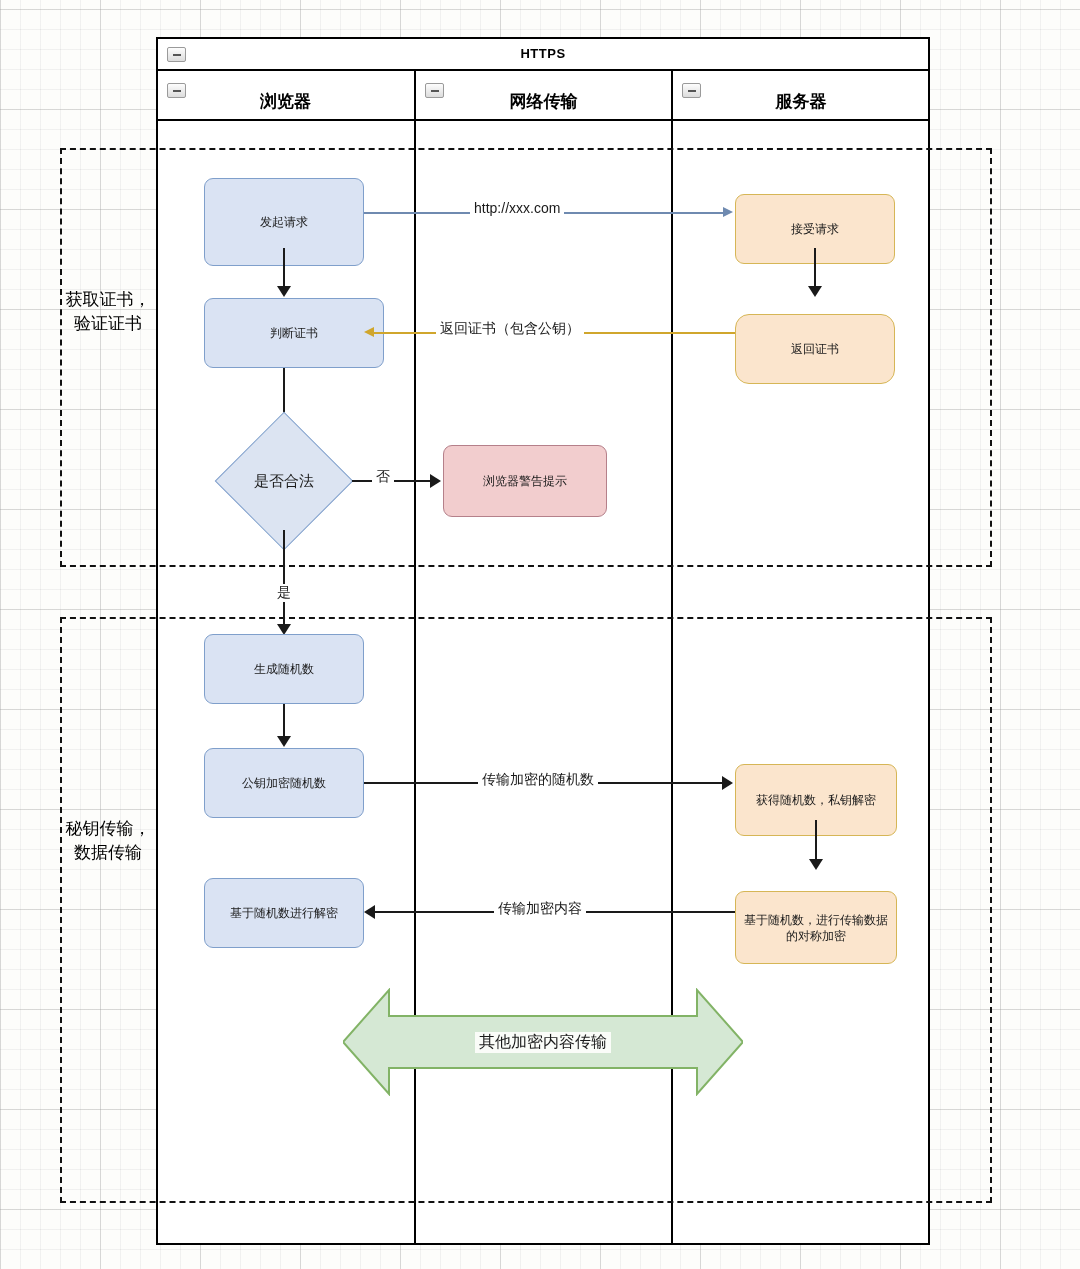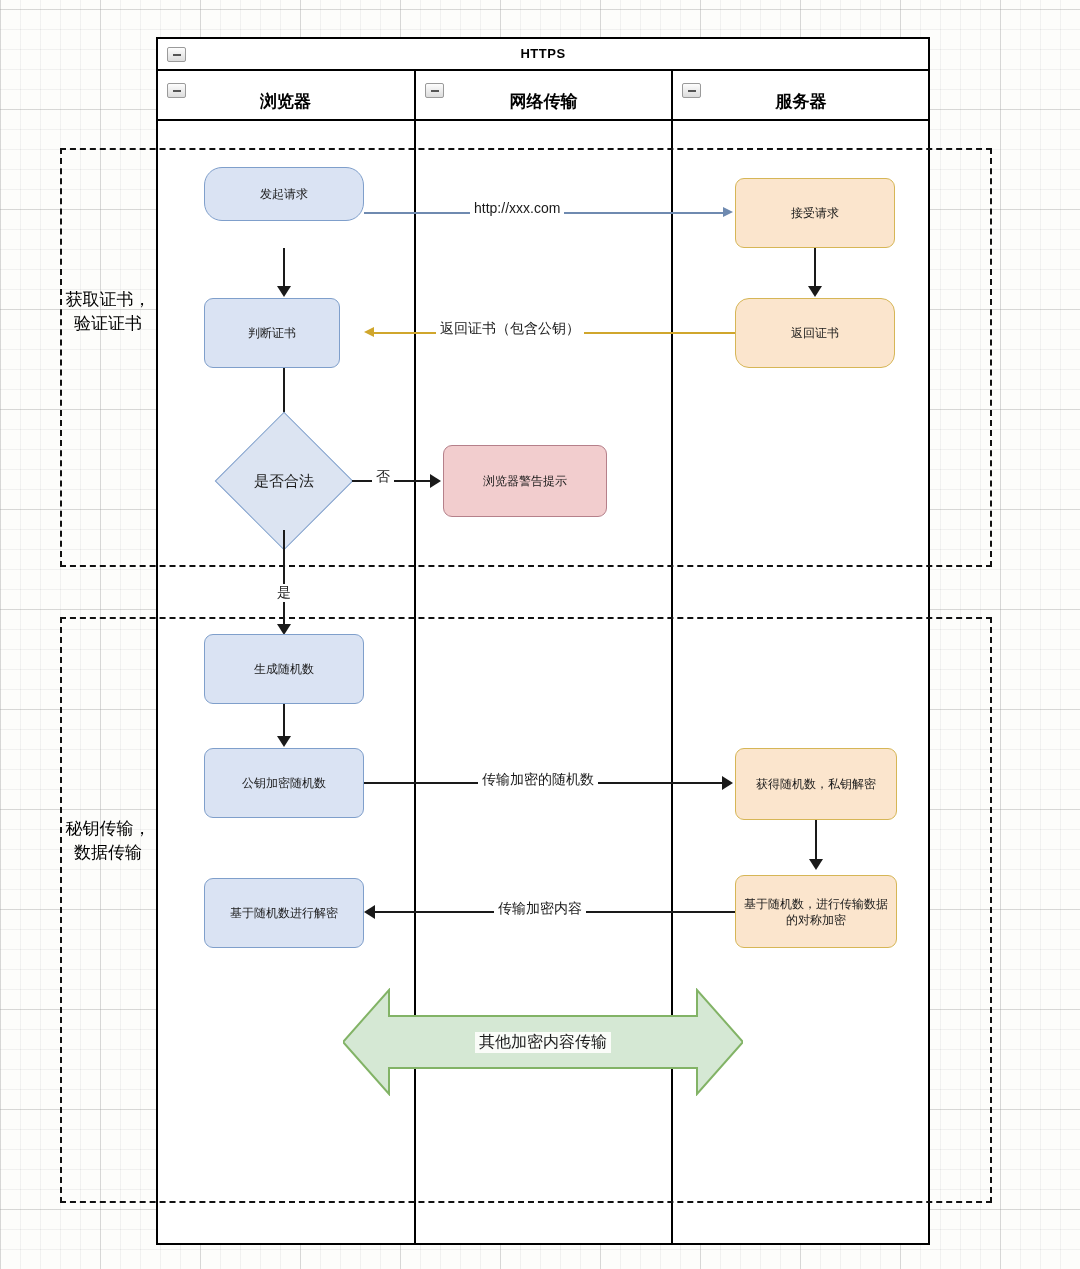--- a/index.html
+++ b/index.html
@@ -51,21 +51,21 @@
   
   .phase{position:absolute;border:2px dashed #111;box-sizing:border-box;}
   .phase-label{position:absolute;width:96px;text-align:center;
         font-size:17px;line-height:24px;color:#000;}
 
   
   .node{position:absolute;box-sizing:border-box;border-radius:9px;
         display:flex;align-items:center;justify-content:center;text-align:center;
         font-size:12px;line-height:16px;color:#1a1a1a;padding:2px 6px;}
   .n-blue{background:#dae3f3;border:1.5px solid #7f9fcb;}
-  .n-orange{background:#fbe5cd;border:1.5px solid #d6b656;}
+  .n-orange{background:#fbe5cd;border:1.5px solid #d6b656;margin-top:16px;}
   .n-red{background:#f2cdce;border:1.5px solid #b5808a;}
 
   .diamond{position:absolute;}
   .diamond .dshape{position:absolute;inset:0;background:#dce4f2;
         border:1.5px solid #7f9fcb;
         transform:rotate(45deg);}
   .diamond .dtext{position:absolute;inset:0;display:flex;align-items:center;
         justify-content:center;font-size:15px;color:#1a1a1a;}
 
   
@@ -118,26 +118,26 @@
 
   <div class="lane-div d1"></div>
   <div class="lane-div d2"></div>
 
   <div class="phase" style="left:60px;top:148px;width:932px;height:419px;"></div>
   <div class="phase-label" style="left:60px;top:288px;">获取证书，验证证书</div>
 
   <div class="phase" style="left:60px;top:617px;width:932px;height:586px;"></div>
   <div class="phase-label" style="left:60px;top:818px;font-family:Liberation Mono, monospace;">秘钥传输，数据传输</div>
 
-  <div class="node n-blue" style="left:204px;top:167px;width:160px;height:54px;border-radius:18px;">发起请求</div>
+  <div class="node n-blue" style="left:204px;top:178px;width:160px;height:88px;">发起请求</div>
 
   <div class="vline" style="left:283px;top:248px;height:39px;"></div>
   <div class="arrow-d" style="left:277px;top:286px;"></div>
 
-  <div class="node n-blue" style="left:204px;top:298px;width:136px;height:70px;">判断证书</div>
+  <div class="node n-blue" style="left:204px;top:298px;width:180px;height:70px;">判断证书</div>
 
   <div class="vline" style="left:283px;top:368px;height:54px;"></div>
   <div class="arrow-d" style="left:277px;top:421px;"></div>
 
   <div class="diamond" style="left:235px;top:432px;width:98px;height:98px;">
     <div class="dshape"></div>
     <div class="dtext">是否合法</div>
   </div>
 
   <div class="hline" style="left:352px;top:480px;width:85px;"></div>

